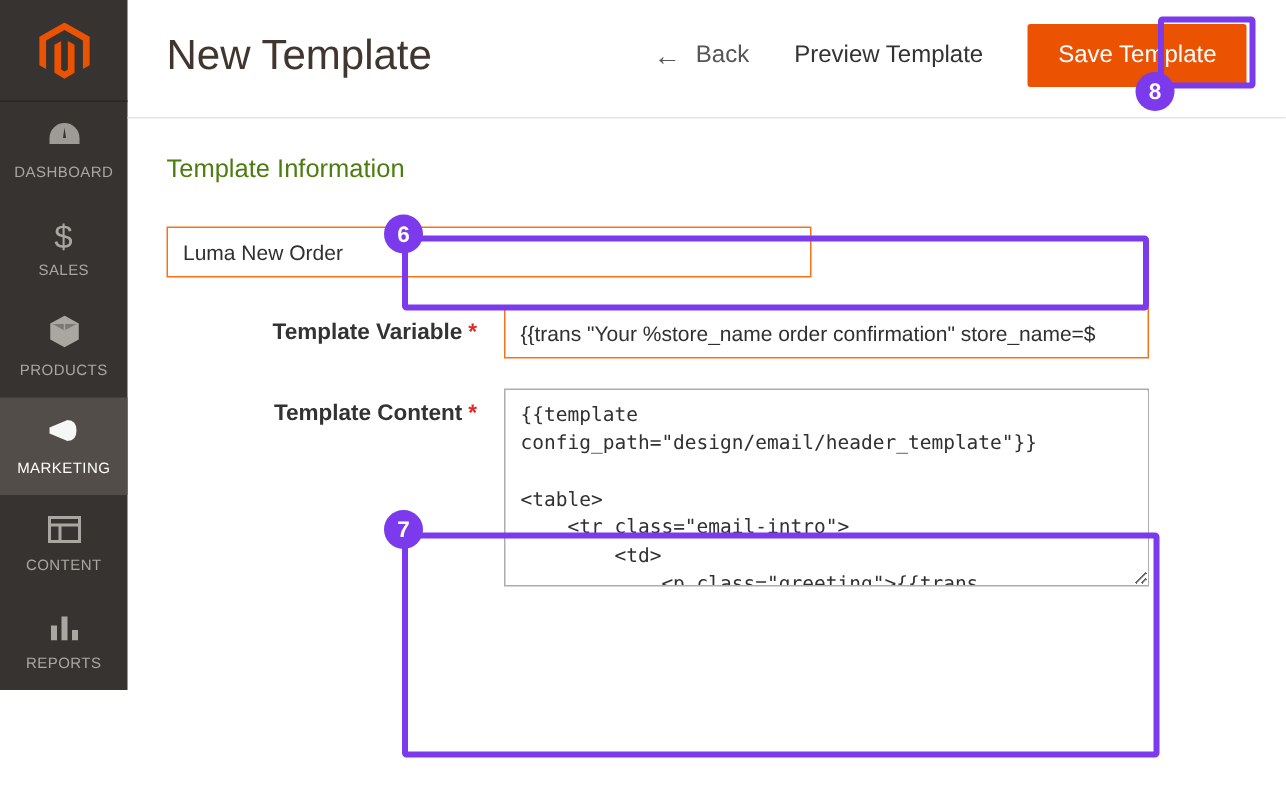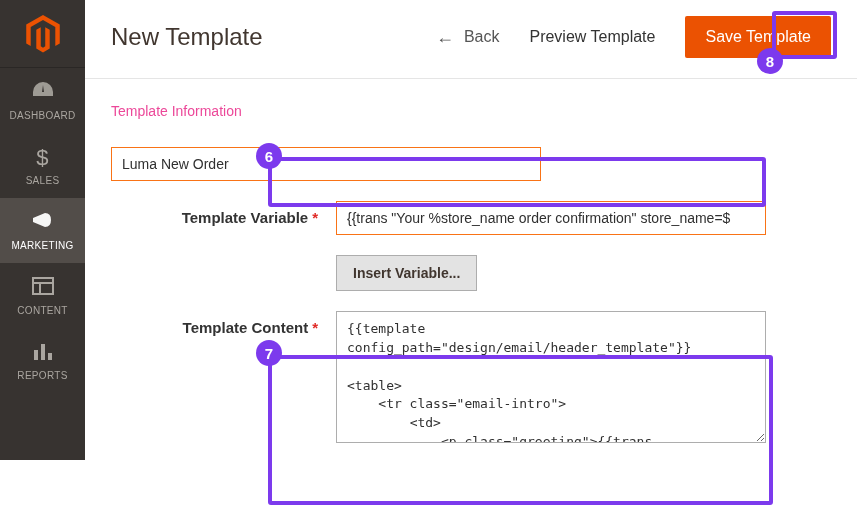--- a/index.html
+++ b/index.html
@@ -12,30 +12,30 @@
 .nav-item { display: flex; flex-direction: column; align-items: center; justify-content: center; padding: 12px 4px; cursor: pointer; color: #aaa6a0; font-size: 10px; letter-spacing: 0.3px; text-align: center; }
 .nav-item.active { background: #524d49; color: #fff; }
 .nav-item .icon { font-size: 22px; margin-bottom: 4px; color: inherit; }
 .nav-item.active .icon { color: #fff; }
 
 
 .main { position: absolute; left: 85px; top: 0; right: 0; height: 523px; padding: 0; }
 
 
 .header { display: flex; align-items: center; justify-content: space-between; padding: 16px 26px 20px 26px; border-bottom: 1px solid #e5e5e5; }
-.page-title { font-size: 24px; font-weight: 400; color: #41362f; }
+.page-title { font-size: 28px; font-weight: 400; color: #41362f; }
 .header-actions { display: flex; align-items: center; gap: 30px; }
 .back-link { display: flex; align-items: center; gap: 10px; color: #555; font-size: 16px; cursor: pointer; }
 .back-link .arrow { font-size: 18px; }
 .preview-link { color: #333; font-size: 16px; cursor: pointer; }
 .save-btn { background: #eb5202; color: #fff; border: none; padding: 12px 20px; font-size: 16px; font-weight: 400; cursor: pointer; border-radius: 2px; }
 
 
 .section { padding: 24px 26px 0 26px; }
-.section-title { font-size: 14px; font-weight: 500; color: #ec4899; margin-bottom: 28px; }
+.section-title { font-size: 17px; font-weight: 500; color: #4d7c0f; margin-bottom: 28px; }
 
 .form-row { display: flex; align-items: flex-start; margin-bottom: 20px; }
 .form-label { width: 225px; text-align: right; padding-right: 18px; font-size: 15px; color: #333; font-weight: 600; padding-top: 8px; }
 .form-label .req { color: #e02b27; margin-left: 4px; }
 .form-control { flex: 1; max-width: 430px; }
 .form-control input[type="text"] { width: 100%; padding: 8px 10px; border: 1px solid #f97316; font-size: 14px; color: #303030; font-family: inherit; }
 .form-control textarea { width: 100%; height: 132px; padding: 8px 10px; border: 1px solid #adadad; font-size: 13px; color: #303030; font-family: monospace; line-height: 1.45; resize: vertical; }
 .insert-btn { background: #e3e3e3; border: 1px solid #adadad; padding: 9px 16px; font-size: 14px; color: #41362f; font-weight: 600; cursor: pointer; }
 
 
@@ -63,20 +63,30 @@
     <span class="icon">
       <svg width="24" height="20" viewBox="0 0 24 20">
           <path fill="currentColor" d="M12 2 A10 10 0 0 0 2 12 L2 16 L22 16 L22 12 A10 10 0 0 0 12 2 Z M12 5 L13 12 L11 12 Z" opacity="0.9"></path>
         </svg>
     </span>
     <span>DASHBOARD</span>
   </div>
   <div class="nav-item">
     <span class="icon">$</span>
     <span>SALES</span>
+  </div>
+  <div class="nav-item">
+    <span class="icon">
+      <svg width="22" height="22" viewBox="0 0 22 22">
+          <path fill="currentColor" d="M11 1 L20 6 L20 16 L11 21 L2 16 L2 6 Z M11 1 L11 11 M2 6 L11 11 L20 6" stroke="currentColor" stroke-width="1"></path>
+          <path fill="currentColor" d="M11 1 L20 6 L11 11 L2 6 Z" opacity="0.6"></path>
+          <path fill="currentColor" d="M2 6 L11 11 L11 21 L2 16 Z" opacity="0.9"></path>
+        </svg>
+    </span>
+    <span>PRODUCTS</span>
   </div>
   <div class="nav-item active">
     <span class="icon">
       <svg width="24" height="20" viewBox="0 0 24 20">
           <path fill="currentColor" d="M2 8 L14 3 L14 17 L2 12 Z M14 3 Q20 3 20 10 Q20 17 14 17 Z" opacity="0.95"></path>
         </svg>
     </span>
     <span>MARKETING</span>
   </div>
   <div class="nav-item">
@@ -125,26 +135,20 @@
 
     <div class="form-row">
       <div class="form-label">
         <span>Template Variable</span><span class="req">*</span>
       </div>
       <div class="form-control">
         <input type="text" value="{{trans &quot;Your %store_name order confirmation&quot; store_name=$" style="">
       </div>
     </div>
 
-    <div class="form-row">
-      <div class="form-label"></div>
-      <div class="form-control">
-        <button class="insert-btn">Insert Variable...</button>
-      </div>
-    </div>
 
     <div class="form-row">
       <div class="form-label">
         <span>Template Content</span><span class="req">*</span>
       </div>
       <div class="form-control">
         <textarea style="">{{template config_path="design/email/header_template"}}
 
 &lt;table&gt;
     &lt;tr class="email-intro"&gt;

